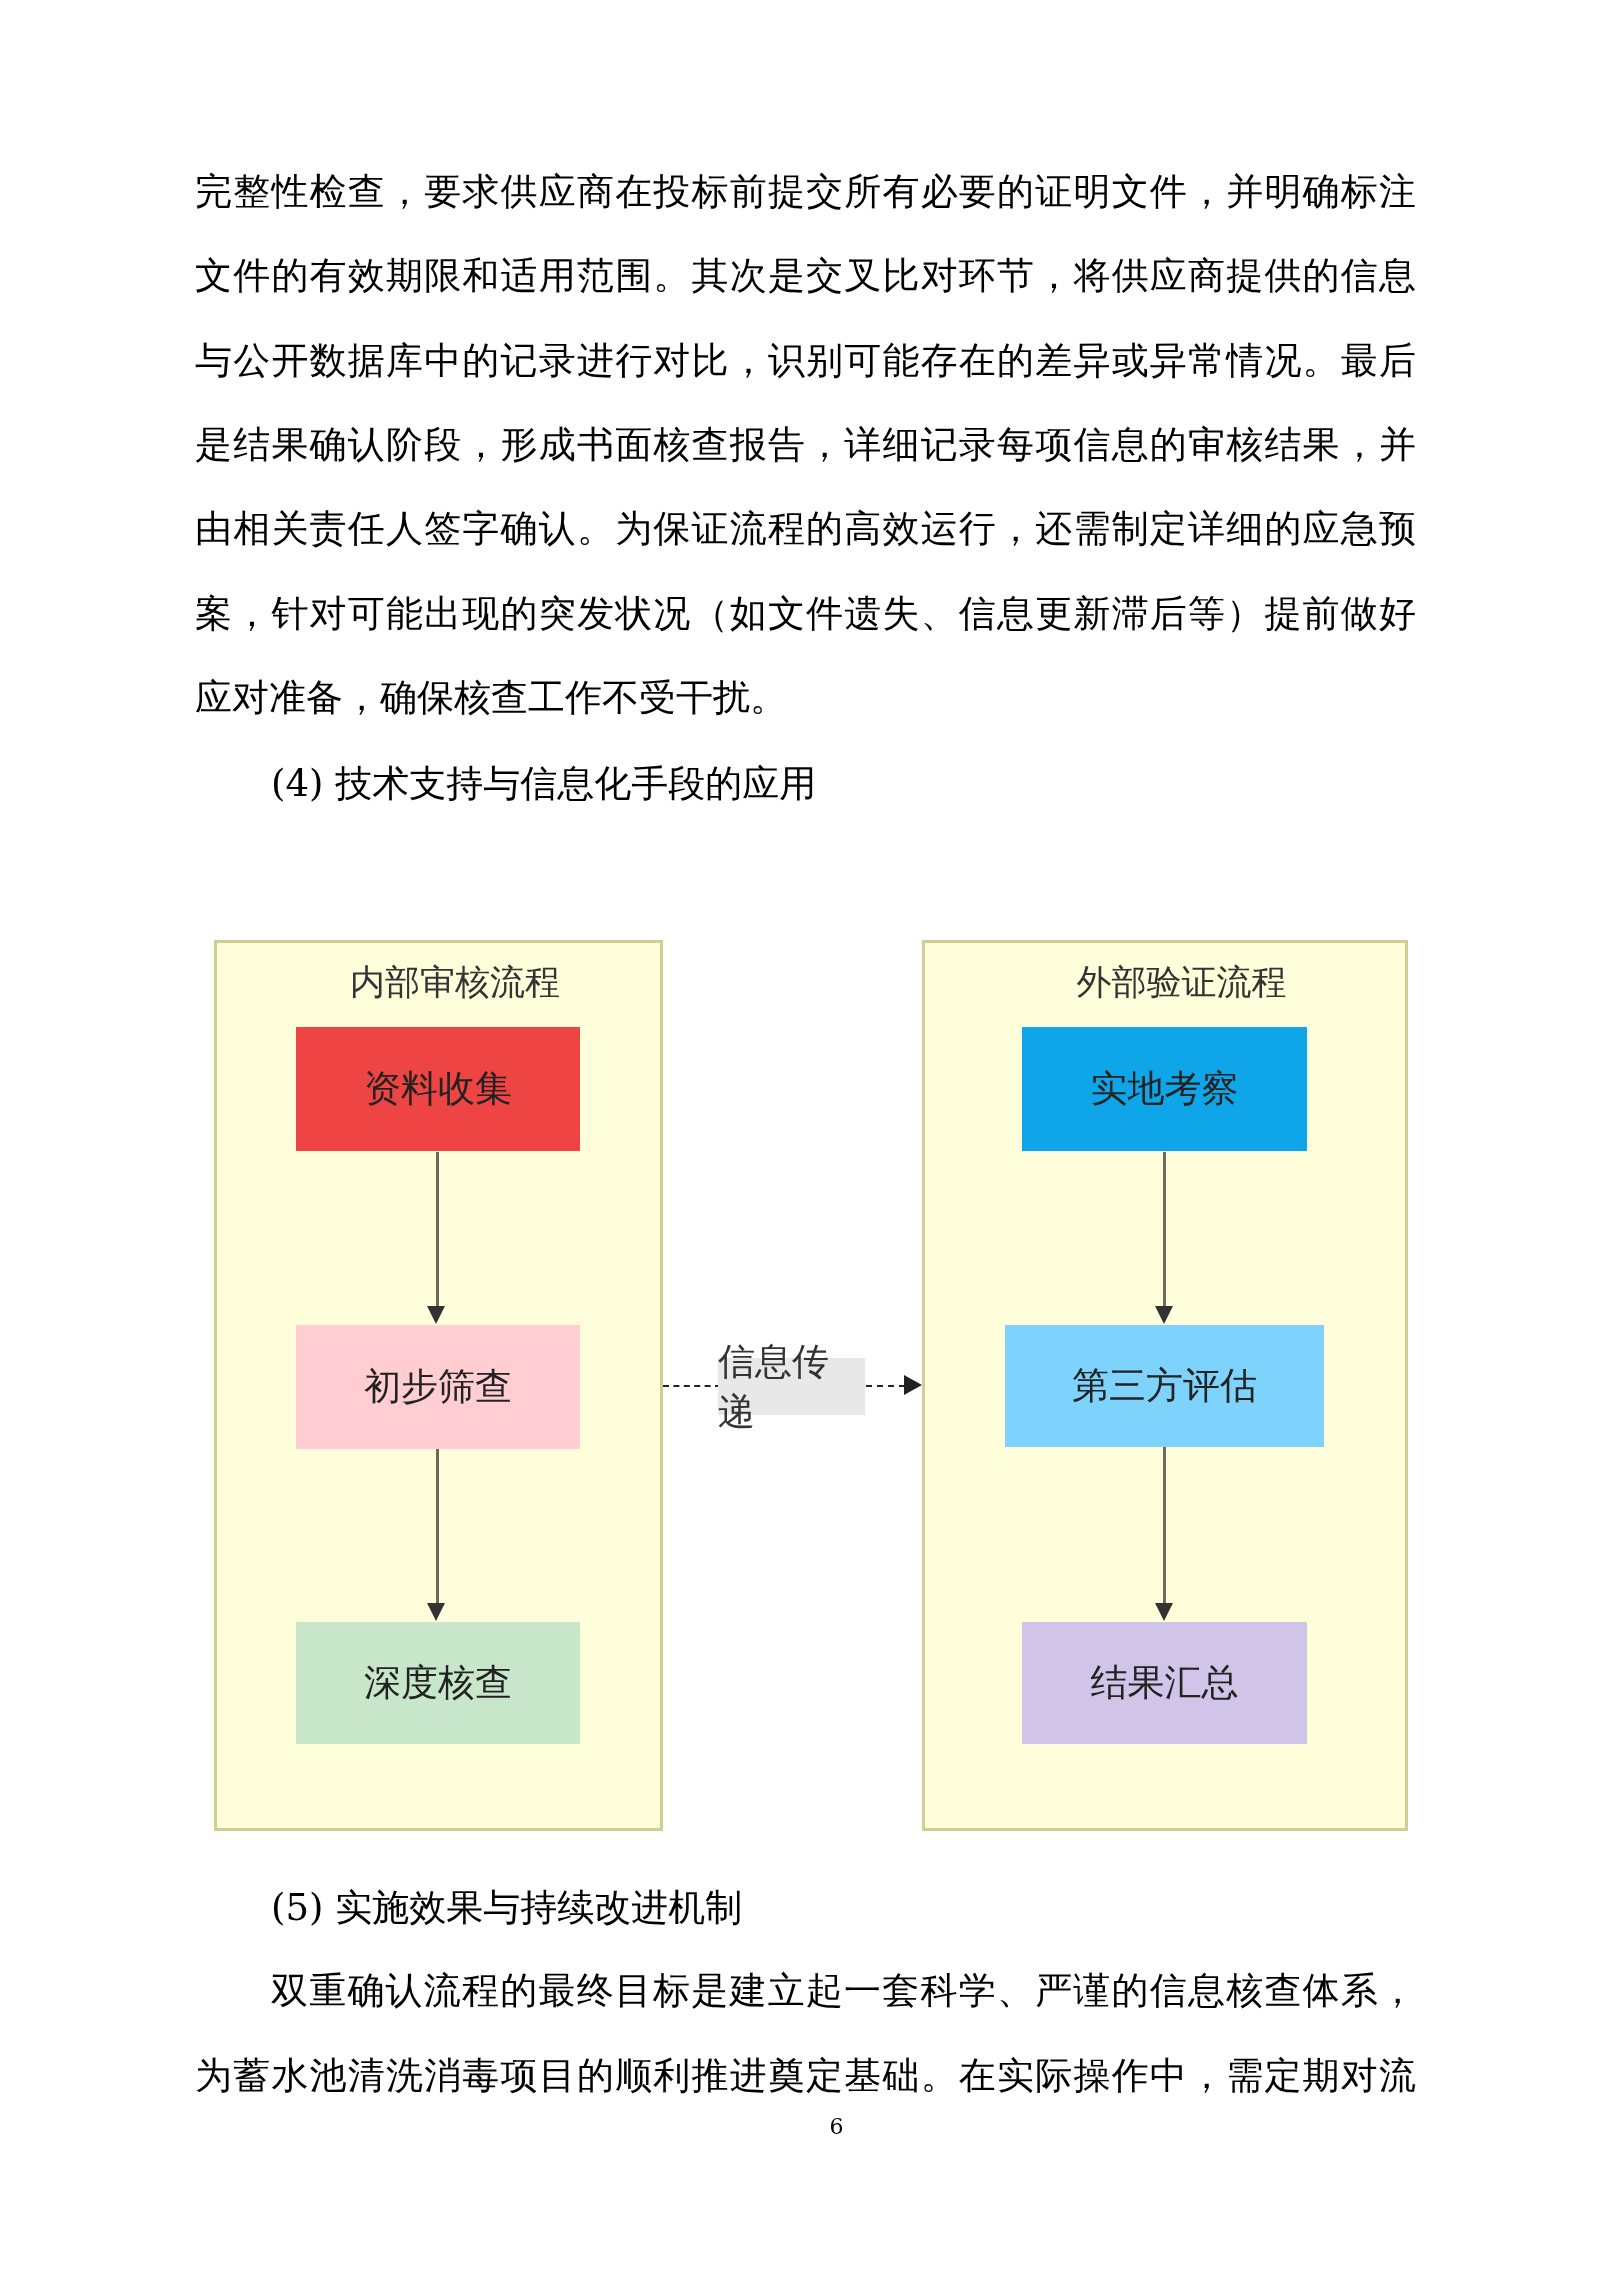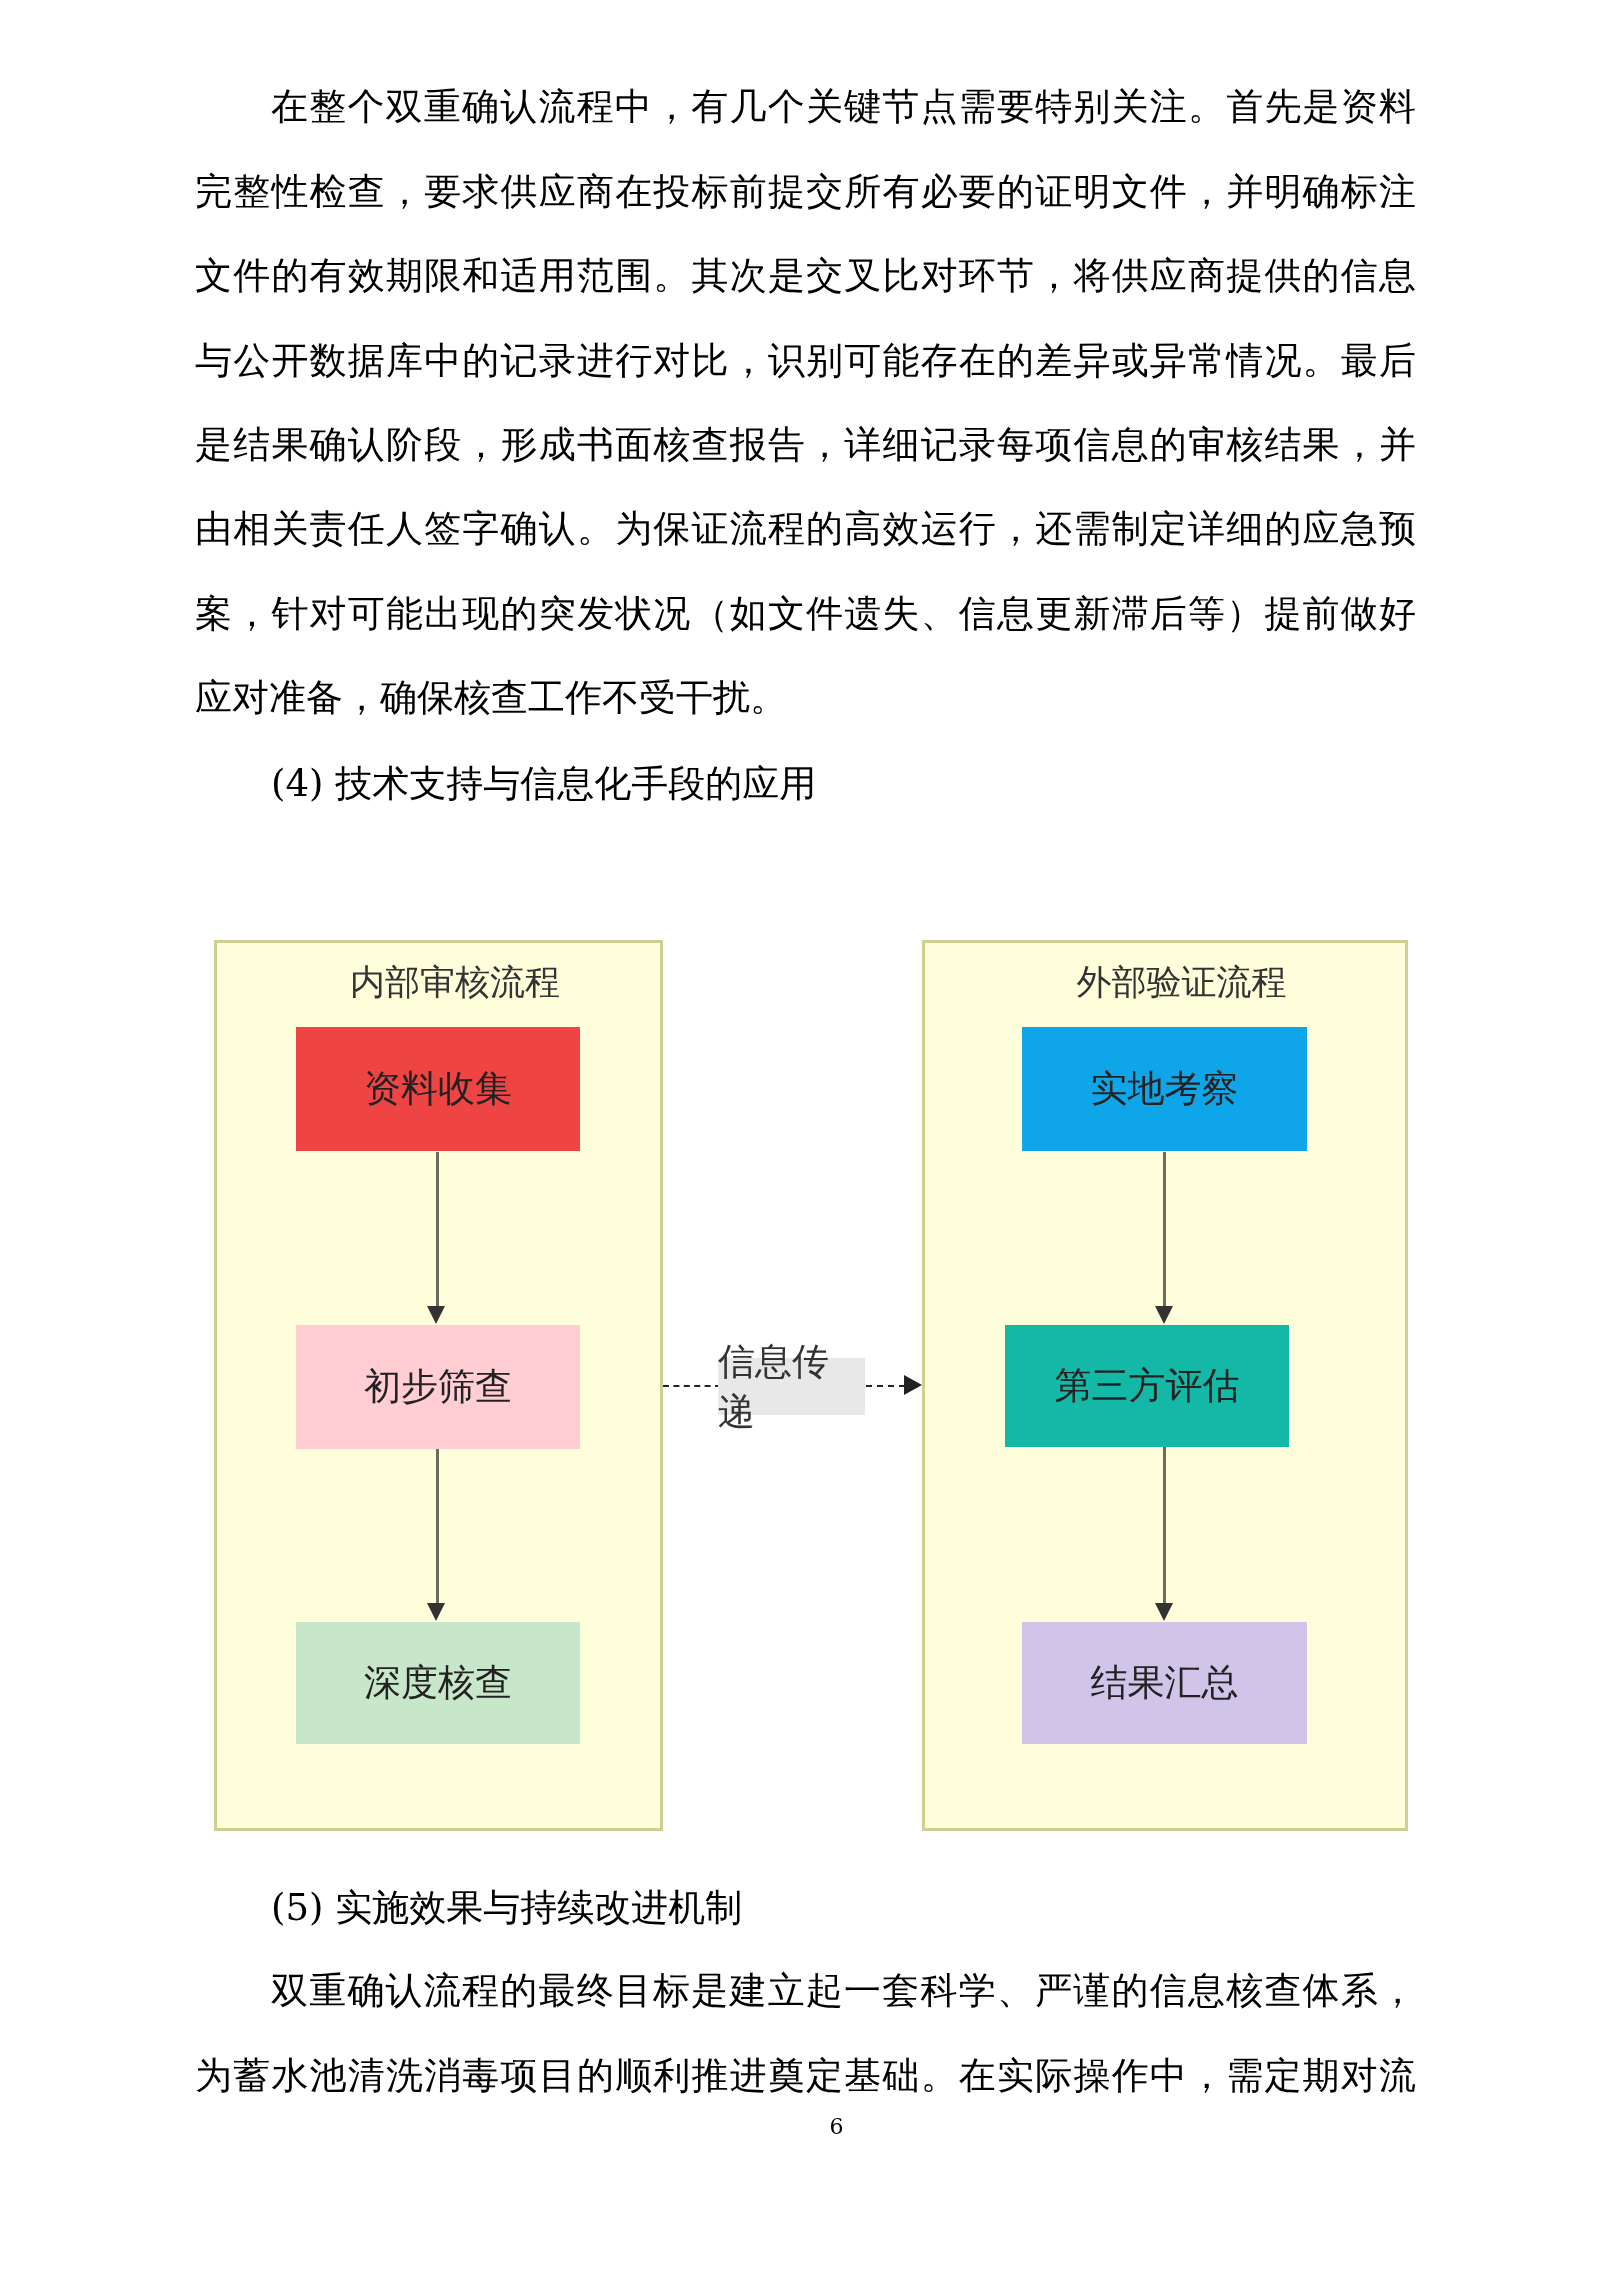--- a/index.html
+++ b/index.html
@@ -50,21 +50,20 @@
   .page-number {
     position: absolute; left: 804px; width: 65px; top: 2114px; text-align: center;
     font-family: "DejaVu Serif", "Liberation Serif", serif; font-size: 22px; color: #000;
   }
 </style>
 </head>
 <body>
 
 <div class="page">
 
-  <div class="line indent" style="top:65px">在整个双重确认流程中，有几个关键节点需要特别关注。首先是资料</div>
   <div class="line" style="top:234px">文件的有效期限和适用范围。其次是交叉比对环节，将供应商提供的信息</div>
   <div class="line" style="top:150px">完整性检查，要求供应商在投标前提交所有必要的证明文件，并明确标注</div>
   <div class="line" style="top:319px">与公开数据库中的记录进行对比，识别可能存在的差异或异常情况。最后</div>
   <div class="line" style="top:403px">是结果确认阶段，形成书面核查报告，详细记录每项信息的审核结果，并</div>
   <div class="line" style="top:487px">由相关责任人签字确认。为保证流程的高效运行，还需制定详细的应急预</div>
   <div class="line" style="top:572px">案，针对可能出现的突发状况（如文件遗失、信息更新滞后等）提前做好</div>
   <div class="line last" style="top:656px">应对准备，确保核查工作不受干扰。</div>
 
   <div class="line heading" style="top:742px">(4) 技术支持与信息化手段的应用</div>
 
@@ -79,21 +78,21 @@
 
     <div class="vline" style="left:436px; top:1152px; height:157px;"></div>
     <div class="arrowhead-down" style="left:427px; top:1306px;"></div>
     <div class="vline" style="left:436px; top:1449px; height:155px;"></div>
     <div class="arrowhead-down" style="left:427px; top:1603px;"></div>
 
     <div class="lane" style="left:922px; width:486px;">
       <div class="lane-title">外部验证流程</div>
     </div>
     <div class="node" style="left:1022px; width:285px; top:1027px; background:#0ea5e9;">实地考察</div>
-    <div class="node" style="left:1005px; width:284px; top:1325px; background:#14b8a6; height:122px;">第三方评估</div>
+    <div class="node" style="left:1005px; width:319px; top:1325px; background:#7dd3fc; height:122px;">第三方评估</div>
     <div class="node" style="left:1022px; width:285px; top:1622px; background:#d1c4e9; height:122px;">结果汇总</div>
 
     <div class="vline" style="left:1163px; top:1152px; height:157px;"></div>
     <div class="arrowhead-down" style="left:1155px; top:1306px;"></div>
     <div class="vline" style="left:1163px; top:1447px; height:157px;"></div>
     <div class="arrowhead-down" style="left:1155px; top:1603px;"></div>
 
     <div class="hline" style="left:663px; width:58px; top:1385px;"></div>
     <div class="edge-label" style="left:718px; width:147px; top:1358px; height:57px;">信息传递</div>
     <div class="hline" style="left:866px; width:39px; top:1385px;"></div>

